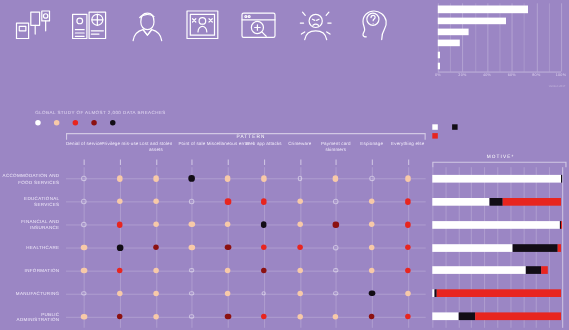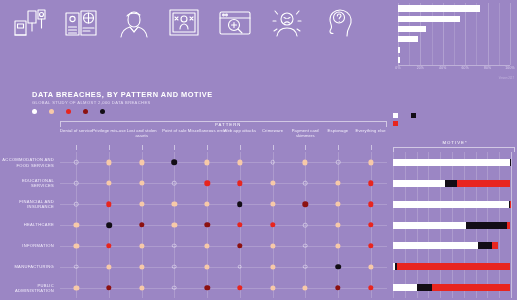--- a/index.html
+++ b/index.html
@@ -341,21 +341,20 @@
   <div class="aaxis" id="aaxis">
       <span style="left: 0px;">0%</span>
       <span style="left: 22.4px;">20%</span>
       <span style="left: 44.8px;">40%</span>
       <span style="left: 67.2px;">60%</span>
       <span style="left: 89.6px;">80%</span>
       <span style="left: 112px;">100%</span>
     </div>
   <div class="actors-src">Verizon 2017</div>
 
-  <div class="sect-title">DATA BREACHES, BY PATTERN AND MOTIVE</div>
   <div class="sect-sub">GLOBAL STUDY OF ALMOST 2,000 DATA BREACHES</div>
 
   <div class="size-legend" id="sizeLegend">
       <div class="sl-item">
         <span class="sl-dot" style="background:#ffffff"></span>
         <span class="sl-txt"></span>
       </div>
       <div class="sl-item">
         <span class="sl-dot" style="background:#f7c9a8"></span>
         <span class="sl-txt"></span>

